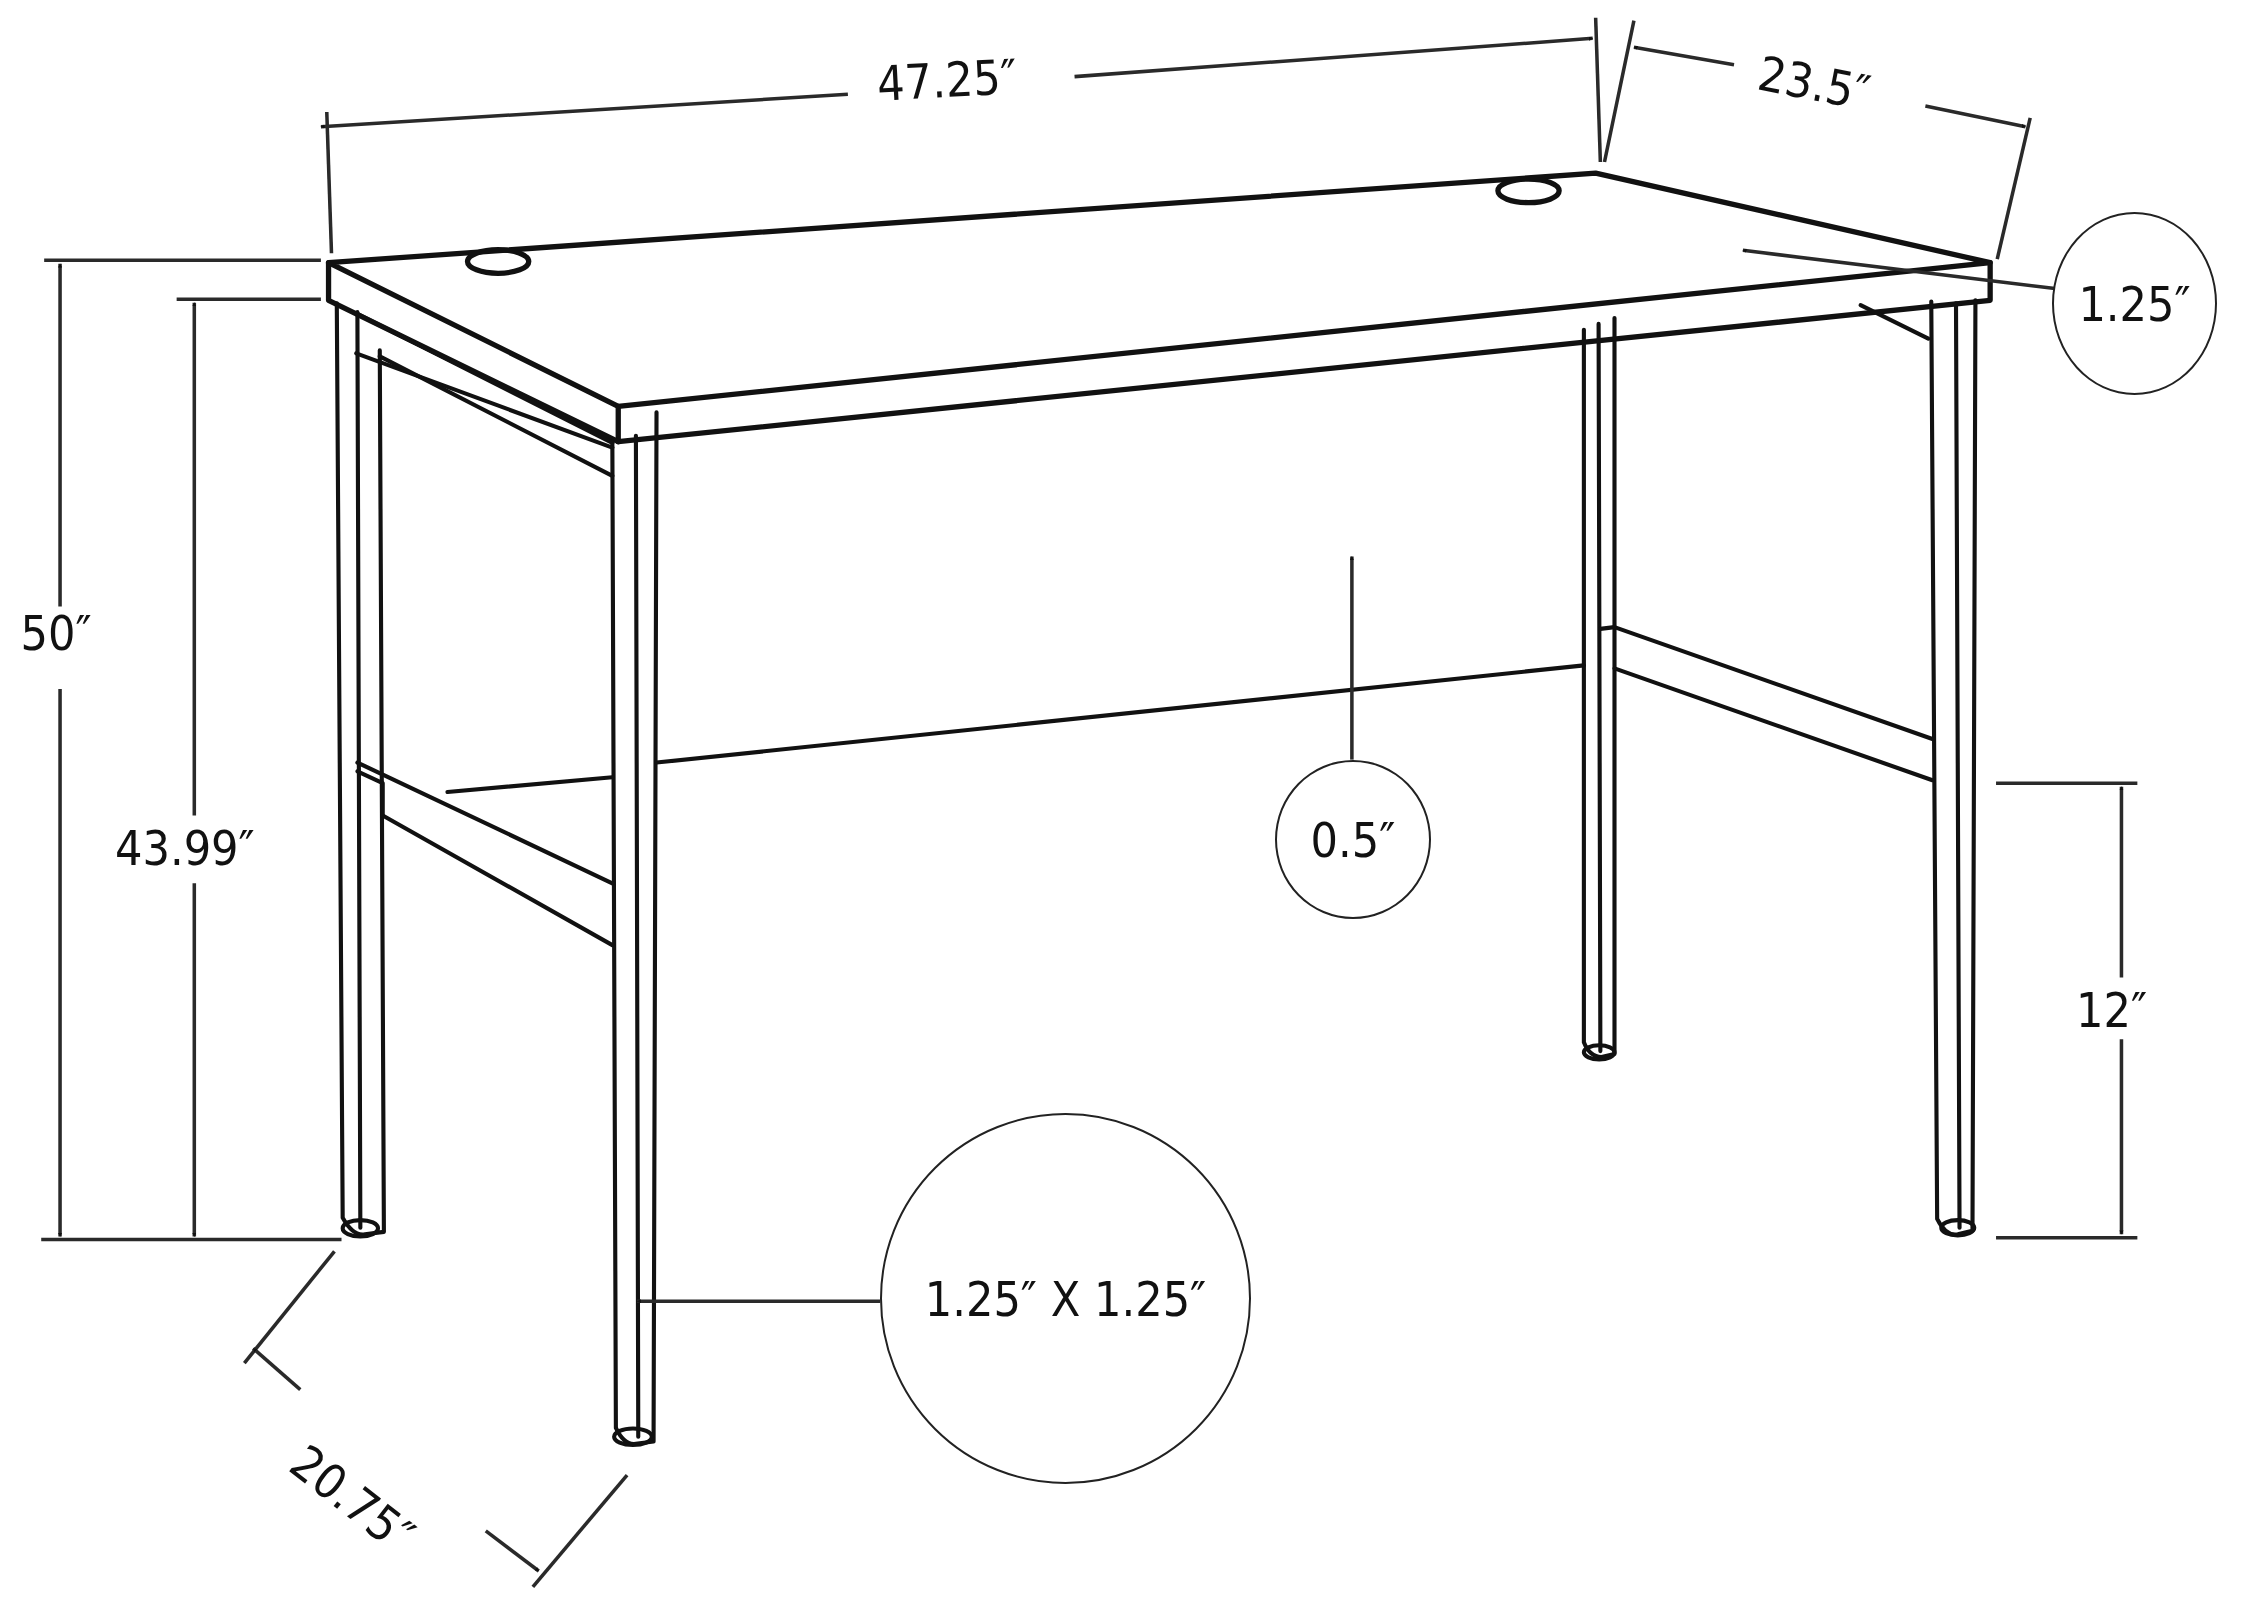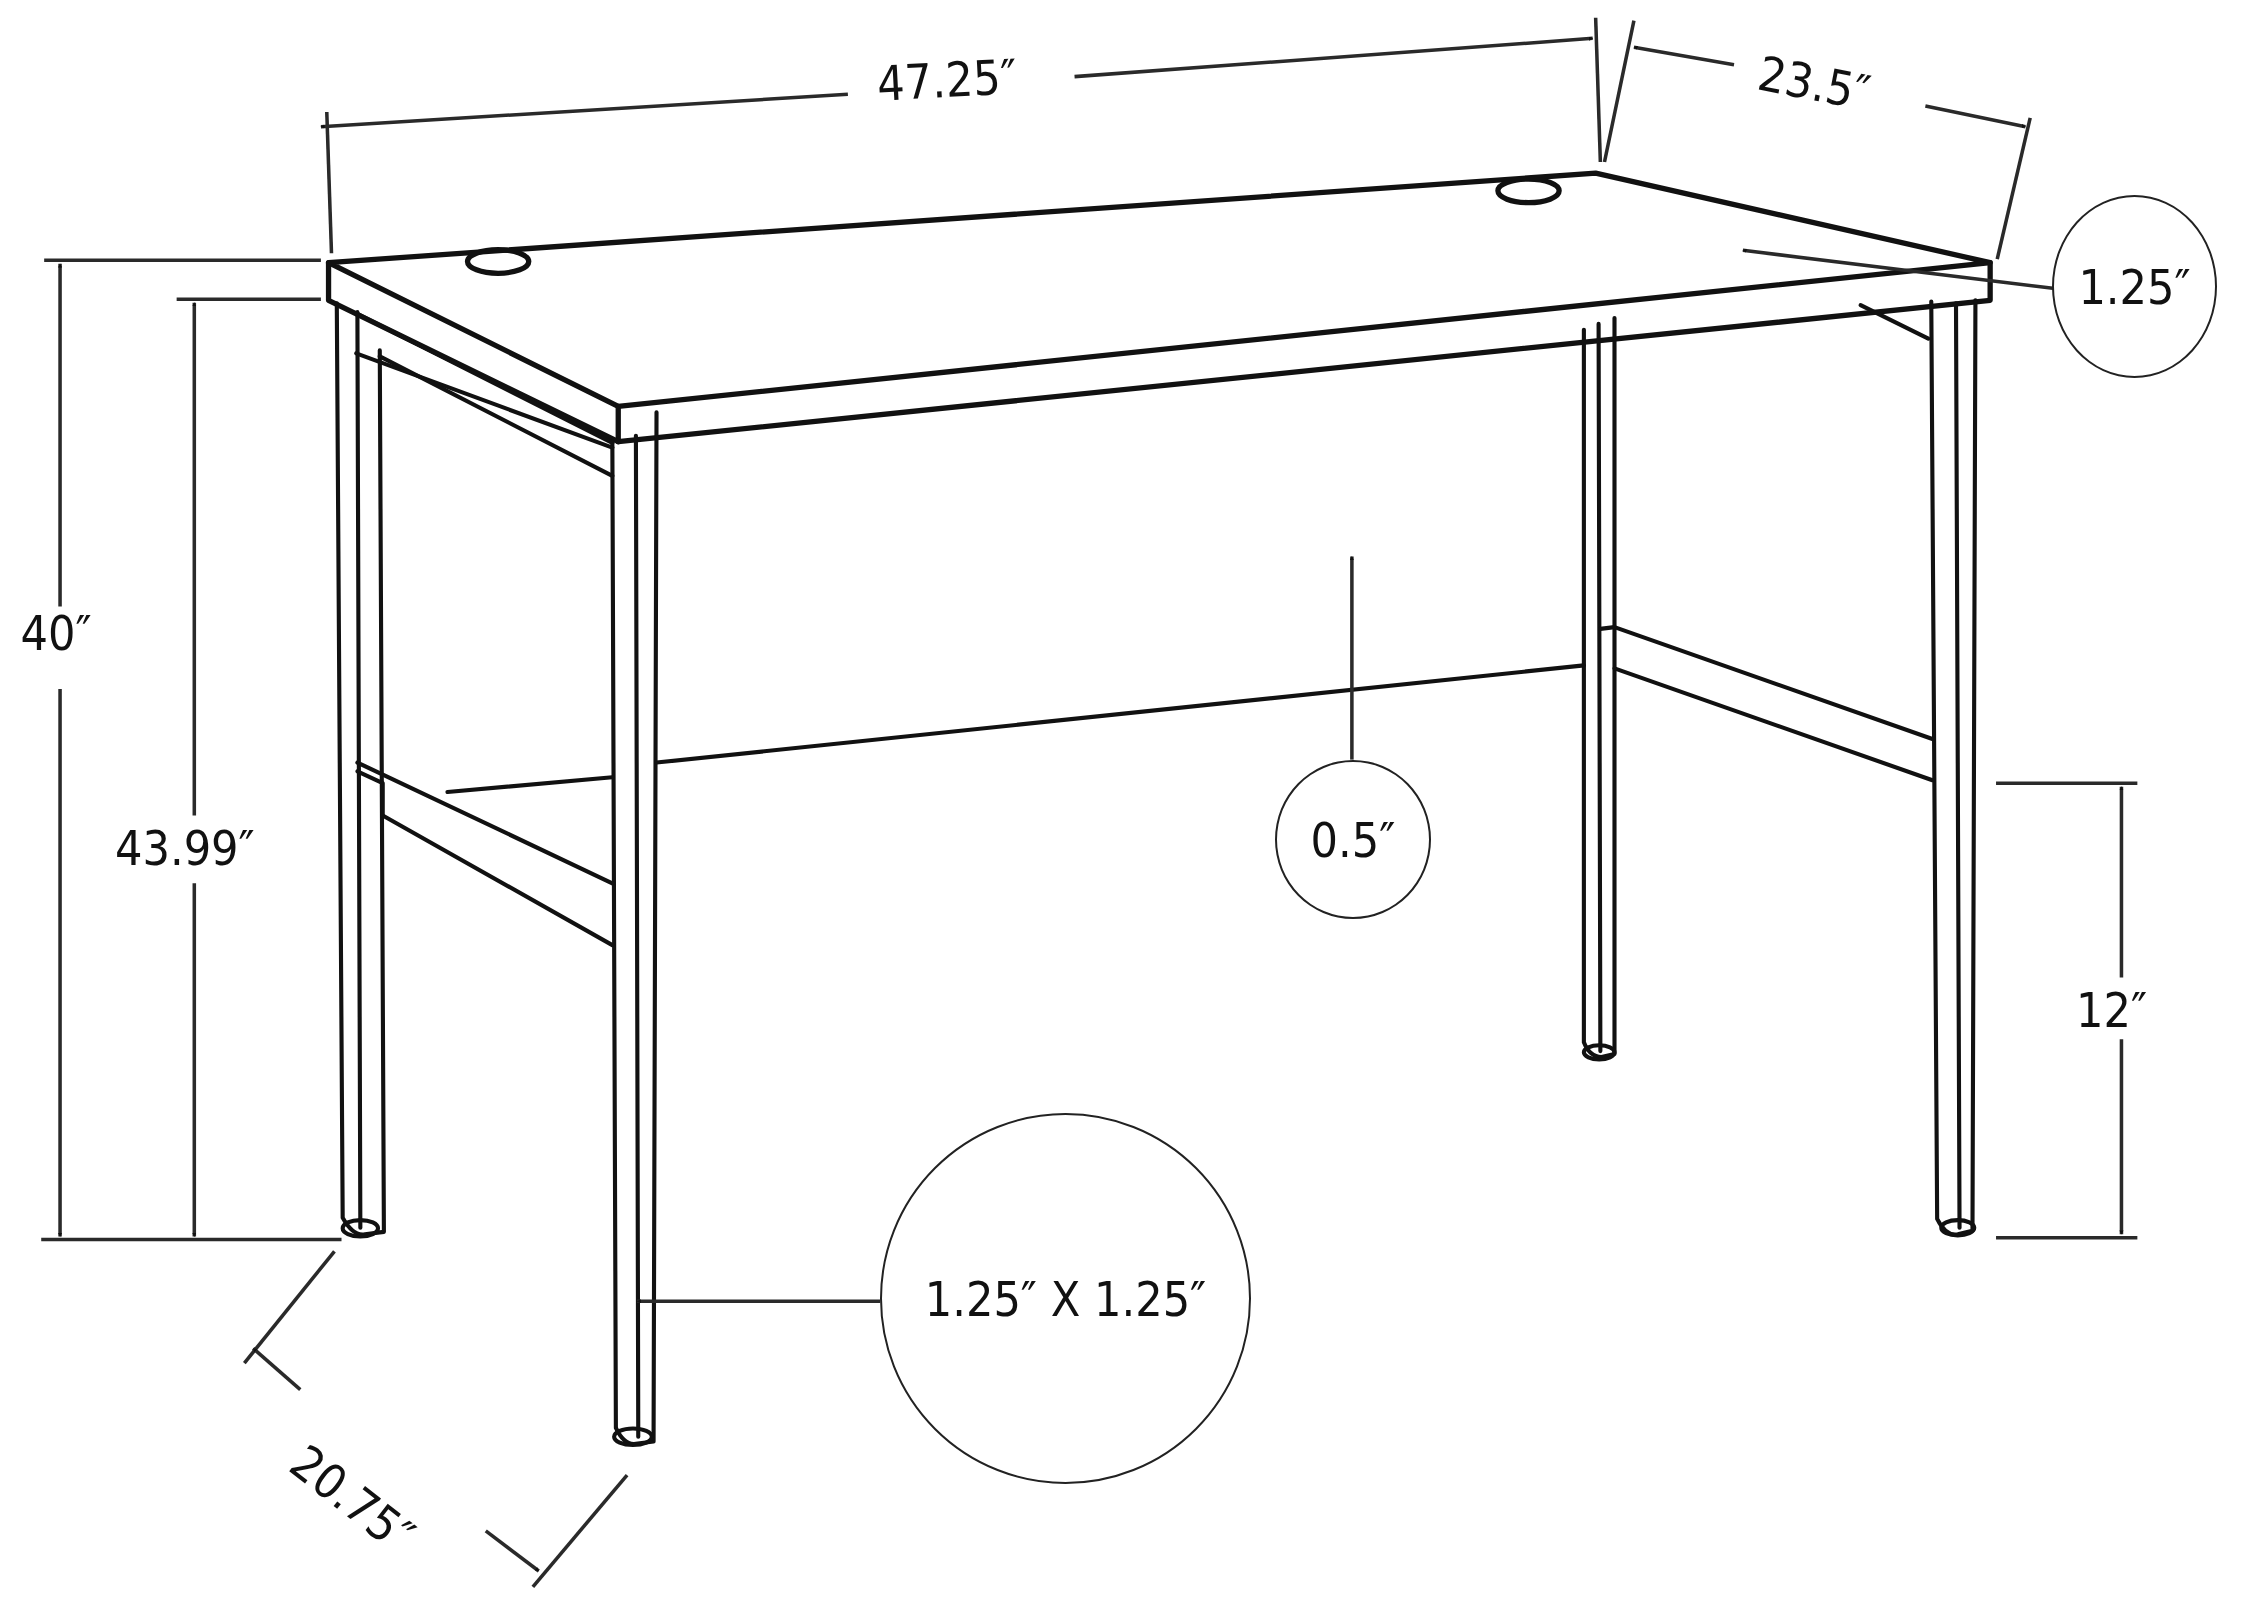--- a/index.html
+++ b/index.html
@@ -127,29 +127,29 @@
 
   <g>
     <line class="dim" x1="1495" y1="2210" x2="1082" y2="2210" marker-end="url(#ah)"></line>
   </g>
 </svg>
 
 <div class="label lbl-lg" style="left:877px; top:56px; transform:rotate(-3deg);">47.25″</div>
 
 <div class="label lbl-lg" style="left:1758px; top:59px; transform:rotate(11deg);">23.5″</div>
 
-<div class="label lbl-lg" style="left:20.6px; top:609px;">40″</div>
+<div class="label lbl-lg" style="left:20.6px; top:609px;">50″</div>
 
 <div class="label lbl-lg" style="left:115px; top:824px;">43.99″</div>
 
 <div class="label lbl-lg" style="left:2076px; top:986px;">12″</div>
 
 <div class="label lbl-lg" style="left:312px; top:1437px; transform:rotate(38deg); transform-origin:left top;">20.75″</div>
 
-<div class="callout" style="left:2052px; top:195px; width:165px; height:183px;">
+<div class="callout" style="left:2052px; top:212px; width:165px; height:183px;">
   <span class="label lbl-lg" style="position:static;">1.25″</span>
 </div>
 
 <div class="callout" style="left:1275px; top:760px; width:156px; height:159px;">
   <span class="label lbl-lg" style="position:static;text-align:right;">0.5″</span>
 </div>
 
 <div class="callout" style="left:880px; top:1113px; width:371px; height:371px;">
   <span class="label lbl-lg" style="position:static;text-align:right;">1.25″ X 1.25″</span>
 </div>

